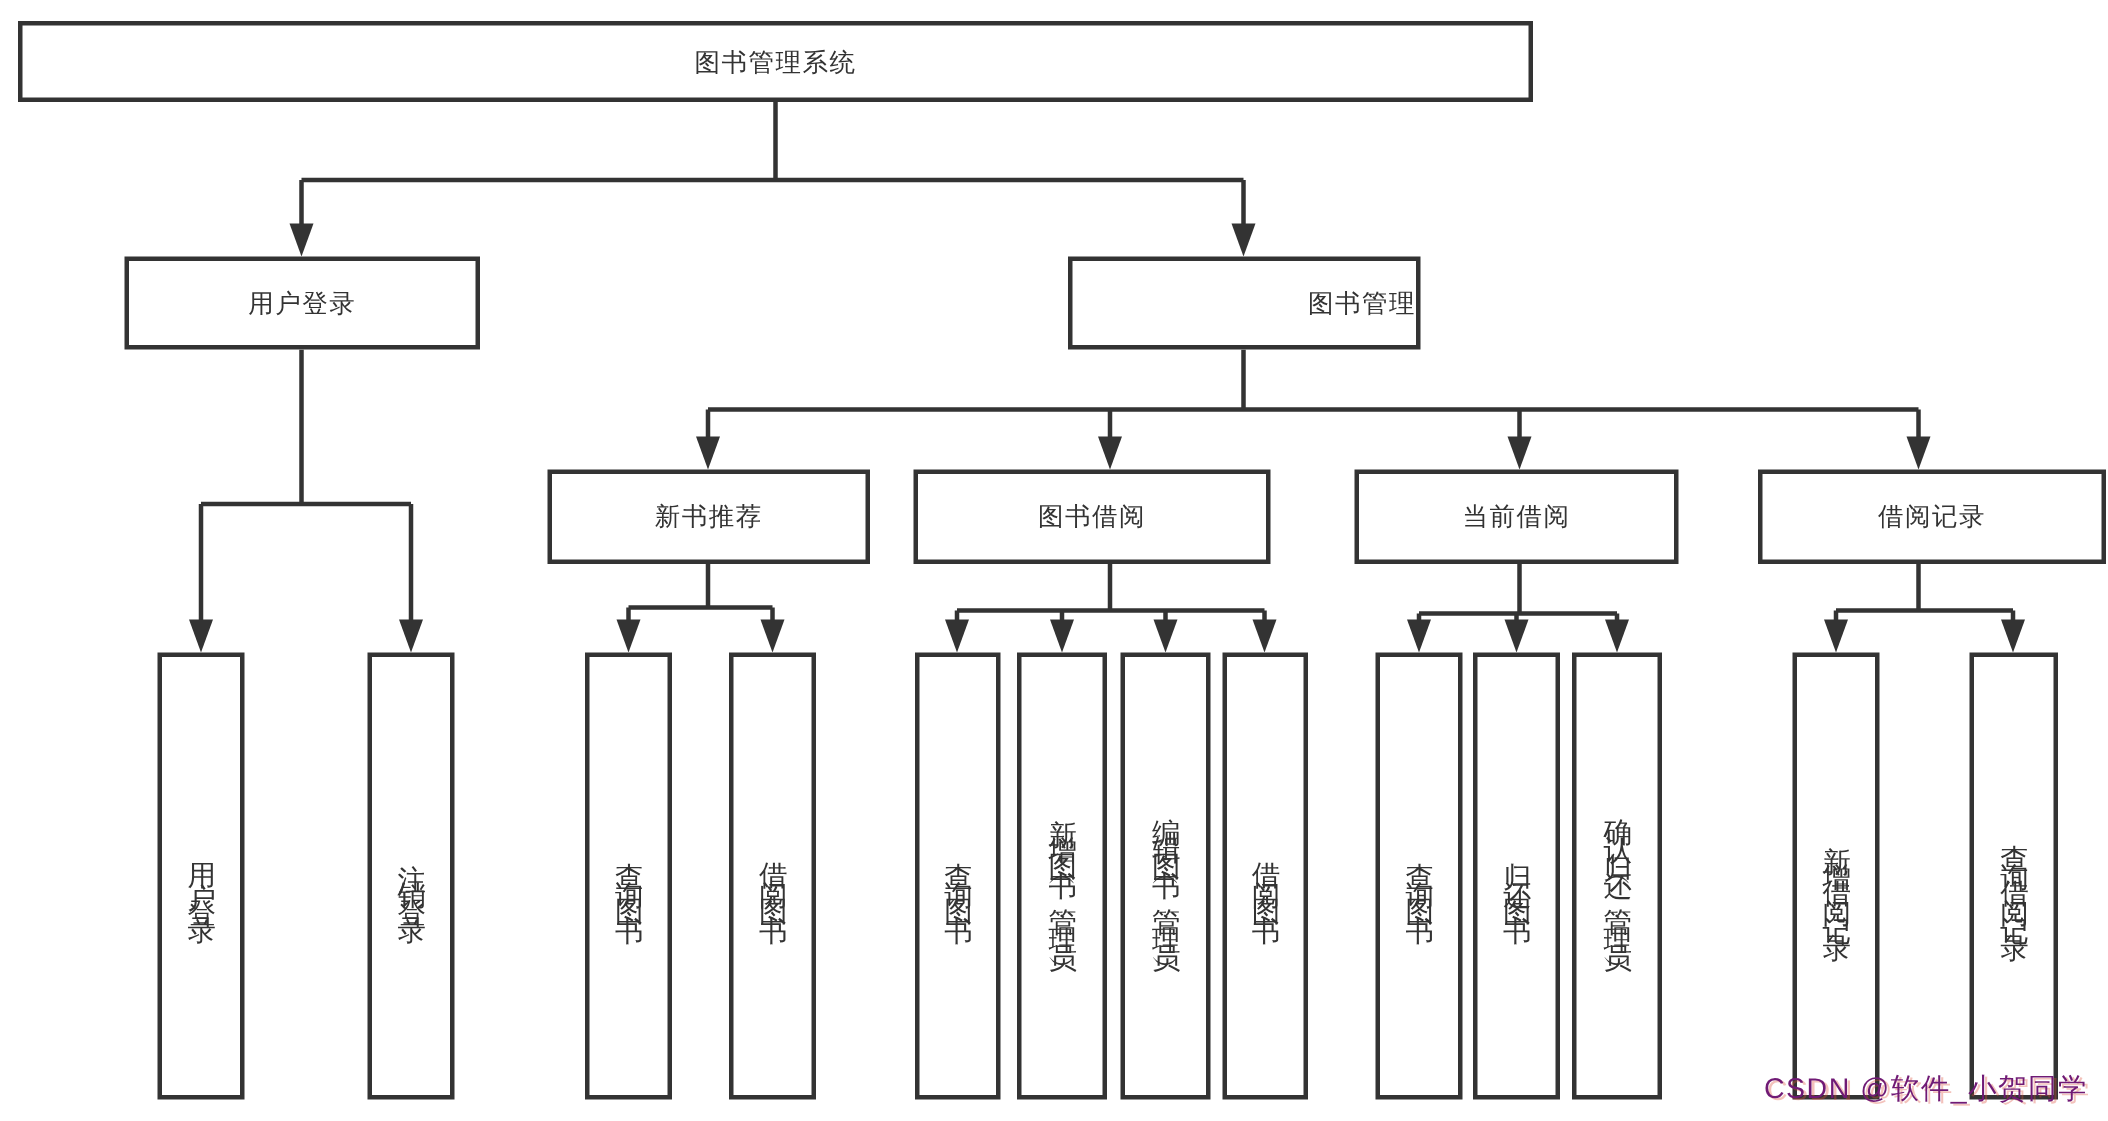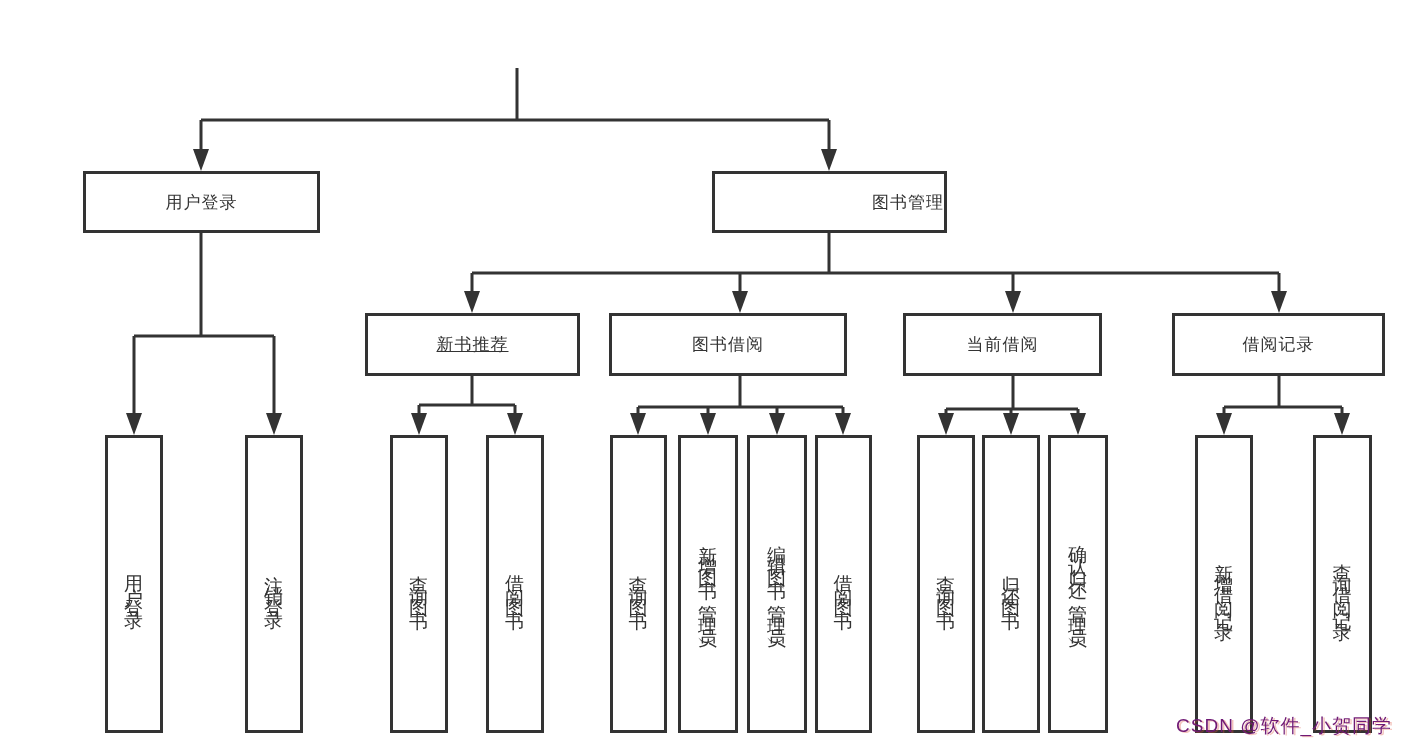--- a/index.html
+++ b/index.html
@@ -94,38 +94,41 @@
     <polygon points="708,435 700,413 716,413"></polygon>
     <polygon points="777,435 769,413 785,413"></polygon>
     <polygon points="843,435 835,413 851,413"></polygon>
     <polygon points="946,435 938,413 954,413"></polygon>
     <polygon points="1011,435 1003,413 1019,413"></polygon>
     <polygon points="1078,435 1070,413 1086,413"></polygon>
     <polygon points="1224,435 1216,413 1232,413"></polygon>
     <polygon points="1342,435 1334,413 1350,413"></polygon>
   </svg>
 
+  <div class="node h-node root-node">
+    <span>图书管理系统</span>
+  </div>
 
   <div class="node h-node l2-node" style="left:83px; width:237px;">
     <span>用户登录</span>
   </div>
   <div class="node h-node l2-node" style="left:712px; width:235px;justify-content:flex-end;">
     <span>图书管理</span>
   </div>
 
-  <div class="node h-node l3-node" style="left:365px; width:215px;text-decoration:underline;">
+  <div class="node h-node l3-node" style="left:365px; width:215px;">
     <span>新书推荐</span>
   </div>
   <div class="node h-node l3-node" style="left:609px; width:238px;">
     <span>图书借阅</span>
   </div>
-  <div class="node h-node l3-node" style="left:903px; width:199px;">
+  <div class="node h-node l3-node" style="left:903px; width:216px;">
     <span>当前借阅</span>
   </div>
-  <div class="node h-node l3-node" style="left:1172px; width:213px;">
+  <div class="node h-node l3-node" style="left:1172px; width:232px;">
     <span>借阅记录</span>
   </div>
 
   <div class="node v-node" style="left:105px; width:58px;">
     <span class="v-text">用户登录</span>
   </div>
   <div class="node v-node" style="left:245px; width:58px;">
     <span class="v-text">注销登录</span>
   </div>
 

